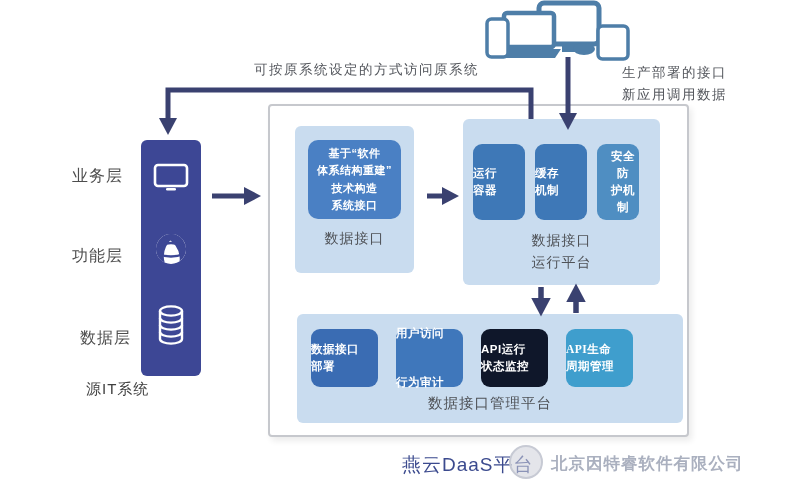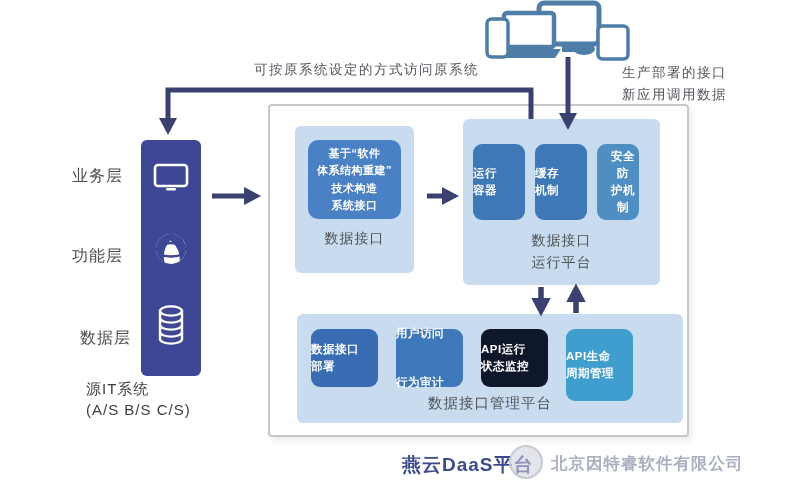--- a/index.html
+++ b/index.html
@@ -32,21 +32,21 @@
   }
   .chip-sm{font-size:11.5px;letter-spacing:0.5px;}
   .core-chip{
     left:308px;top:140px;width:93px;height:79px;background:#4a80c4;border-radius:10px;
     color:#fff;font-size:11px;font-weight:bold;display:flex;flex-direction:column;
     align-items:center;justify-content:center;text-align:center;line-height:1.55;letter-spacing:0.5px;
   }
   
   .annotation{color:#53565c;font-size:13.5px;letter-spacing:1.5px;margin-left:31px;}
   
-  .footer-title{color:#3b4a8e;font-size:19px;font-weight:bold;letter-spacing:1px;}
+  .footer-title{color:#3b4a8e;font-size:19px;font-weight:normal;letter-spacing:1px;}
   .watermark-logo{
     width:34px;height:34px;border-radius:50%;
     background:rgba(205,207,216,0.55);border:2px solid #c7cad4;box-sizing:border-box;
   }
   .company{color:#aab0bf;font-size:16.5px;font-weight:bold;letter-spacing:1px;}
   svg.overlay{left:0;top:0;width:800px;height:500px;pointer-events:none;z-index:5;}
 </style>
 </head>
 <body>
 
@@ -75,21 +75,20 @@
       <ellipse cx="15" cy="7" rx="11" ry="4.6" fill="none" stroke="#ffffff" stroke-width="2.4"></ellipse>
       <path d="M4 7 V35 A11 4.6 0 0 0 26 35 V7" fill="none" stroke="#ffffff" stroke-width="2.4"></path>
       <path d="M4 14 A11 4.6 0 0 0 26 14" fill="none" stroke="#ffffff" stroke-width="2.4"></path>
       <path d="M4 21 A11 4.6 0 0 0 26 21" fill="none" stroke="#ffffff" stroke-width="2.4"></path>
       <path d="M4 28 A11 4.6 0 0 0 26 28" fill="none" stroke="#ffffff" stroke-width="2.4"></path>
     </svg>
   </span>
 </div>
 <div class="abs source-caption">
   <div>源IT系统</div>
-  <div>(A/S  B/S   C/S)</div>
 </div>
 
 <div class="abs outer-box"></div>
 
 <div class="abs panel" style="left:295px;top:126px;width:119px;height:147px;"></div>
 <div class="abs core-chip">
   <span>基于“软件</span>
   <span>体系结构重建”</span>
   <span>技术构造</span>
   <span>系统接口</span>
@@ -122,21 +121,21 @@
   <span>部署</span>
 </div>
 <div class="abs chip chip-sm" style="left:396px;top:329px;width:67px;height:58px;background:#3f77bb;gap:32px;">
   <span>用户访问</span>
   <span>行为审计</span>
 </div>
 <div class="abs chip chip-sm" style="left:481px;top:329px;width:67px;height:58px;background:#0f172a;">
   <span>API运行</span>
   <span>状态监控</span>
 </div>
-<div class="abs chip chip-sm" style="left:566px;top:329px;width:67px;height:72px;background:#3f9ecd;">
+<div class="abs chip chip-sm" style="left:566px;top:329px;width:67px;height:58px;background:#3f9ecd;font-family:Liberation Serif, serif;">
   <span>API生命</span>
   <span>周期管理</span>
 </div>
 <div class="abs panel-label" style="left:297px;top:392px;width:386px;font-size:14.5px;">数据接口管理平台</div>
 
 <div class="abs" style="left:484px;top:0px;">
   <svg width="150" height="62" viewBox="0 0 150 62">
     <g stroke="#4e7ea8" fill="#ffffff">
       <rect x="55" y="3" width="60" height="41" rx="5" stroke-width="5"></rect>
       <rect x="78" y="45" width="13" height="7" fill="#4e7ea8" stroke="none"></rect>

